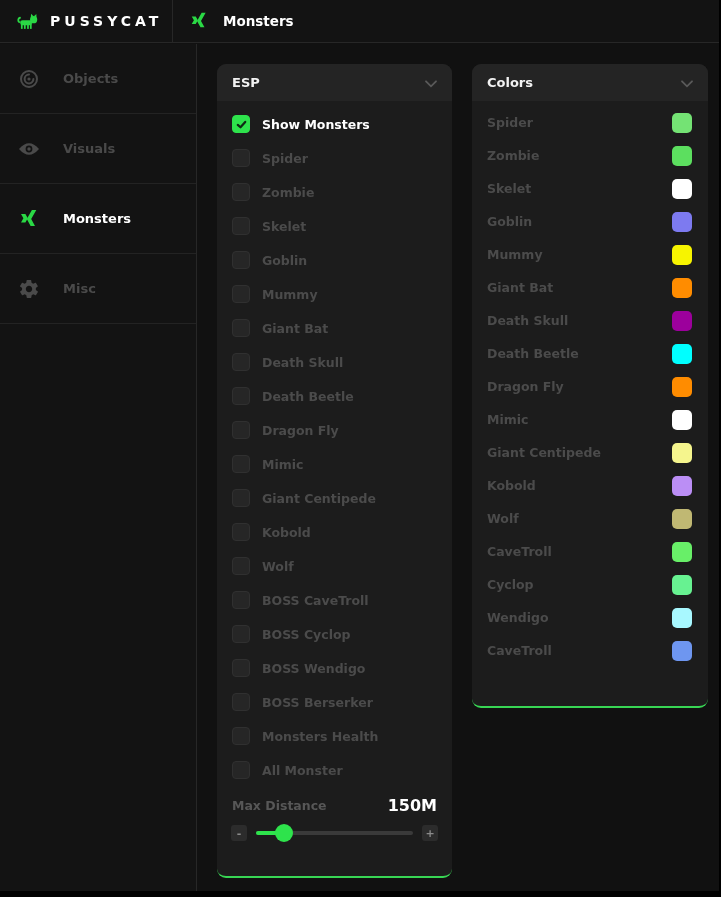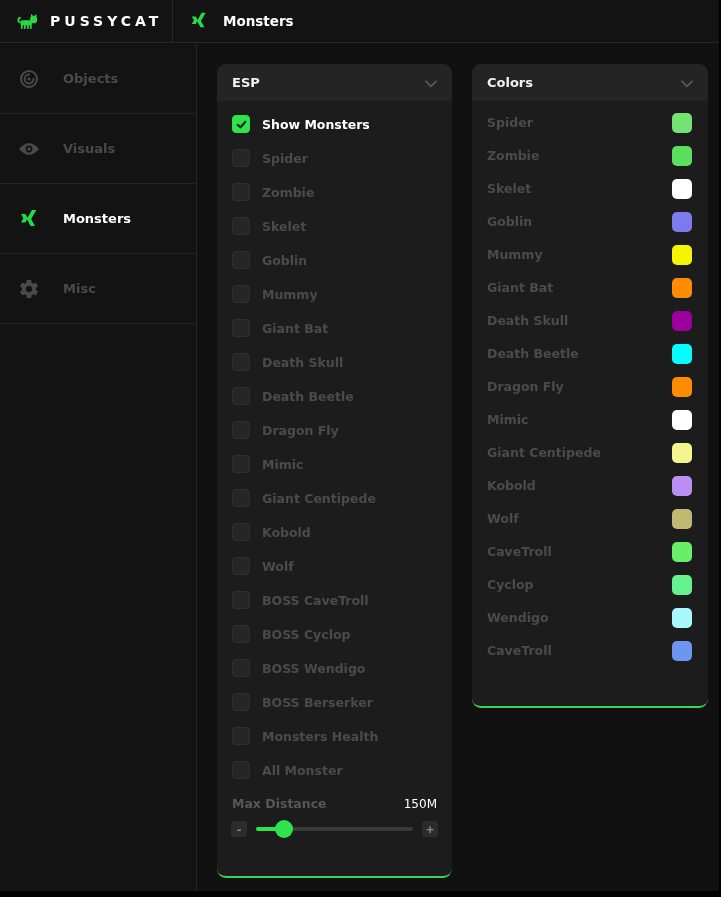--- a/index.html
+++ b/index.html
@@ -41,21 +41,21 @@
   .esp-list { padding-top:6px; }
   .cb-row { height:34px; display:flex; align-items:center; padding-left:15px; cursor:pointer; }
   .cb-box { width:18px; height:18px; border-radius:4px; background:#262626; border:1px solid #303030; flex:none; display:flex; align-items:center; justify-content:center; }
   .cb-box.checked { background:#2ee34c; border-color:#2ee34c; }
   .cb-label { margin-left:12px; font-size:12.5px; font-weight:bold; color:#4b4b4b; }
   .cb-row.checked .cb-label { color:#ffffff; }
 
   
   .dist-row { display:flex; justify-content:space-between; align-items:center; padding:0 15px; margin-top:9px; }
   .dist-label { color:#575757; font-size:12.5px; font-weight:bold; }
-  .dist-value { color:#ffffff; font-size:12px; font-weight:normal; }
+  .dist-value { color:#ffffff; font-size:16px; font-weight:bold; }
   .slider-row { display:flex; align-items:center; padding:0 14px; margin-top:10px; }
   .step-btn { width:16px; height:16px; border-radius:3px; background:#2c2c2c; color:#8a8a8a; font-size:11px; font-weight:bold; display:flex; align-items:center; justify-content:center; cursor:pointer; flex:none; }
   .slider-track { position:relative; flex:1; height:4px; background:#3a3a3a; border-radius:2px; margin:0 9px; cursor:pointer; }
   .slider-fill { position:absolute; left:0; top:0; height:4px; border-radius:2px; background:#2ee34c; }
   .slider-thumb { position:absolute; top:50%; width:18px; height:18px; border-radius:50%; background:#2ee34c; transform:translate(-50%,-50%); cursor:grab; }
 
   
   .colors-list { padding-top:5px; }
   .color-row { height:33px; display:flex; align-items:center; justify-content:space-between; padding:0 16px 0 15px; }
   .color-label { font-size:12.5px; font-weight:bold; color:#4b4b4b; }

